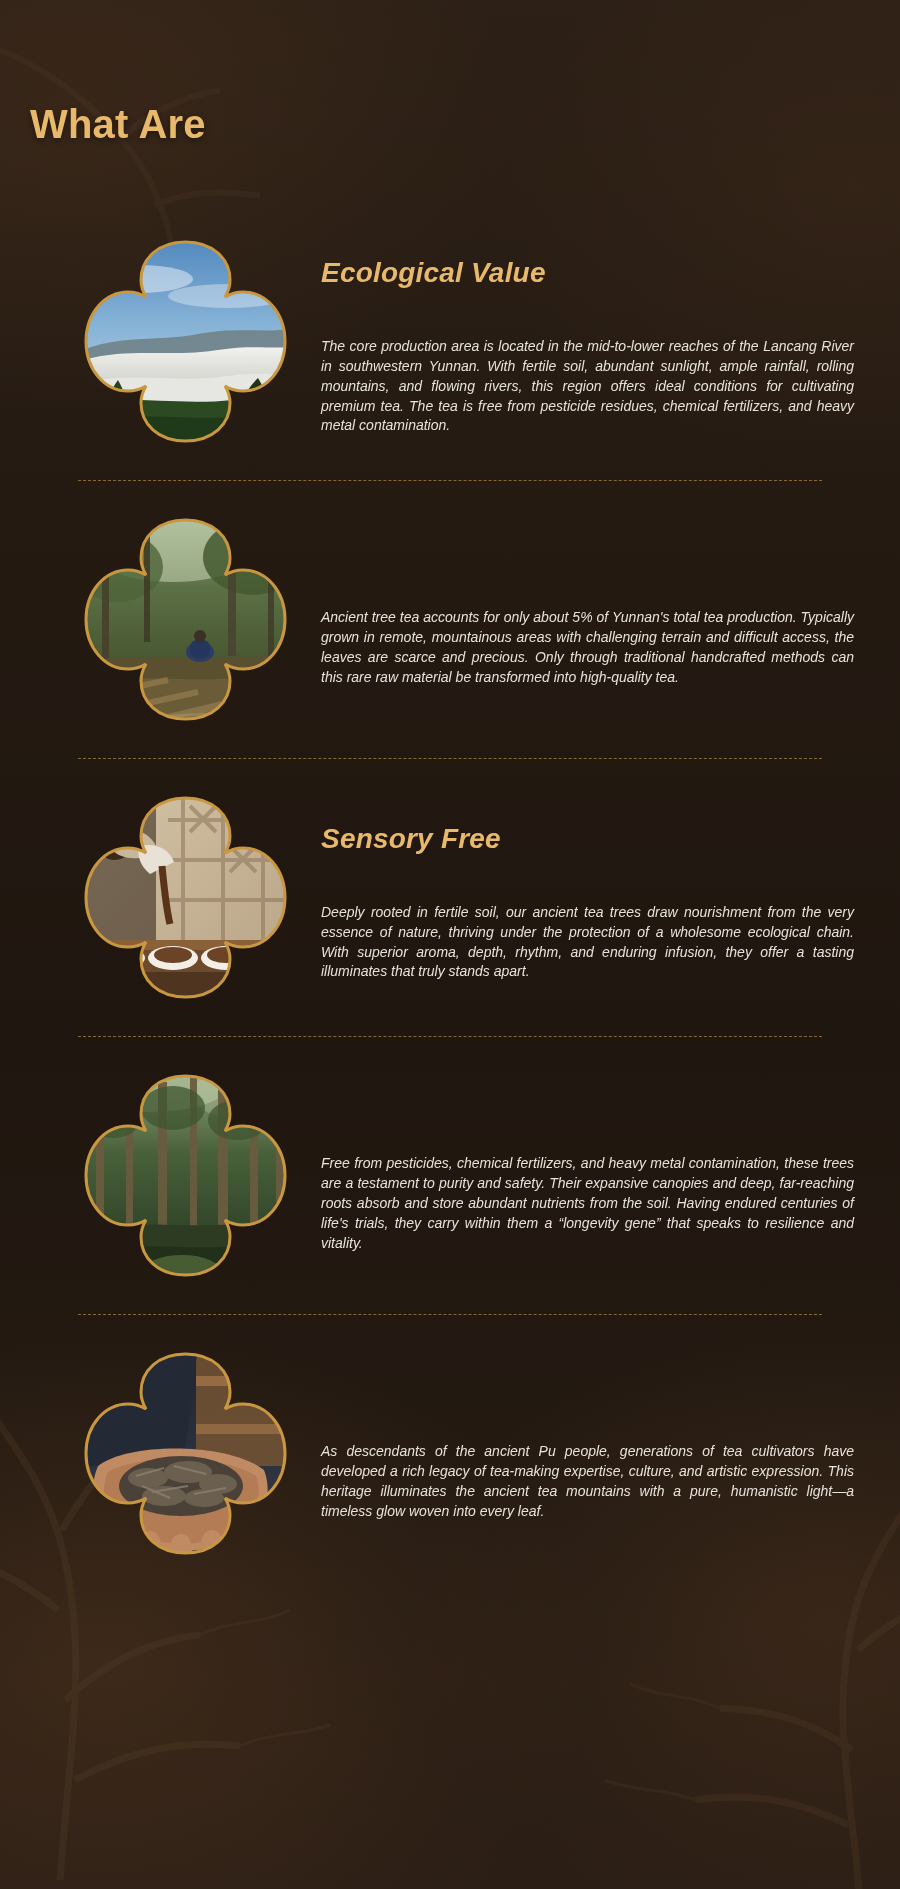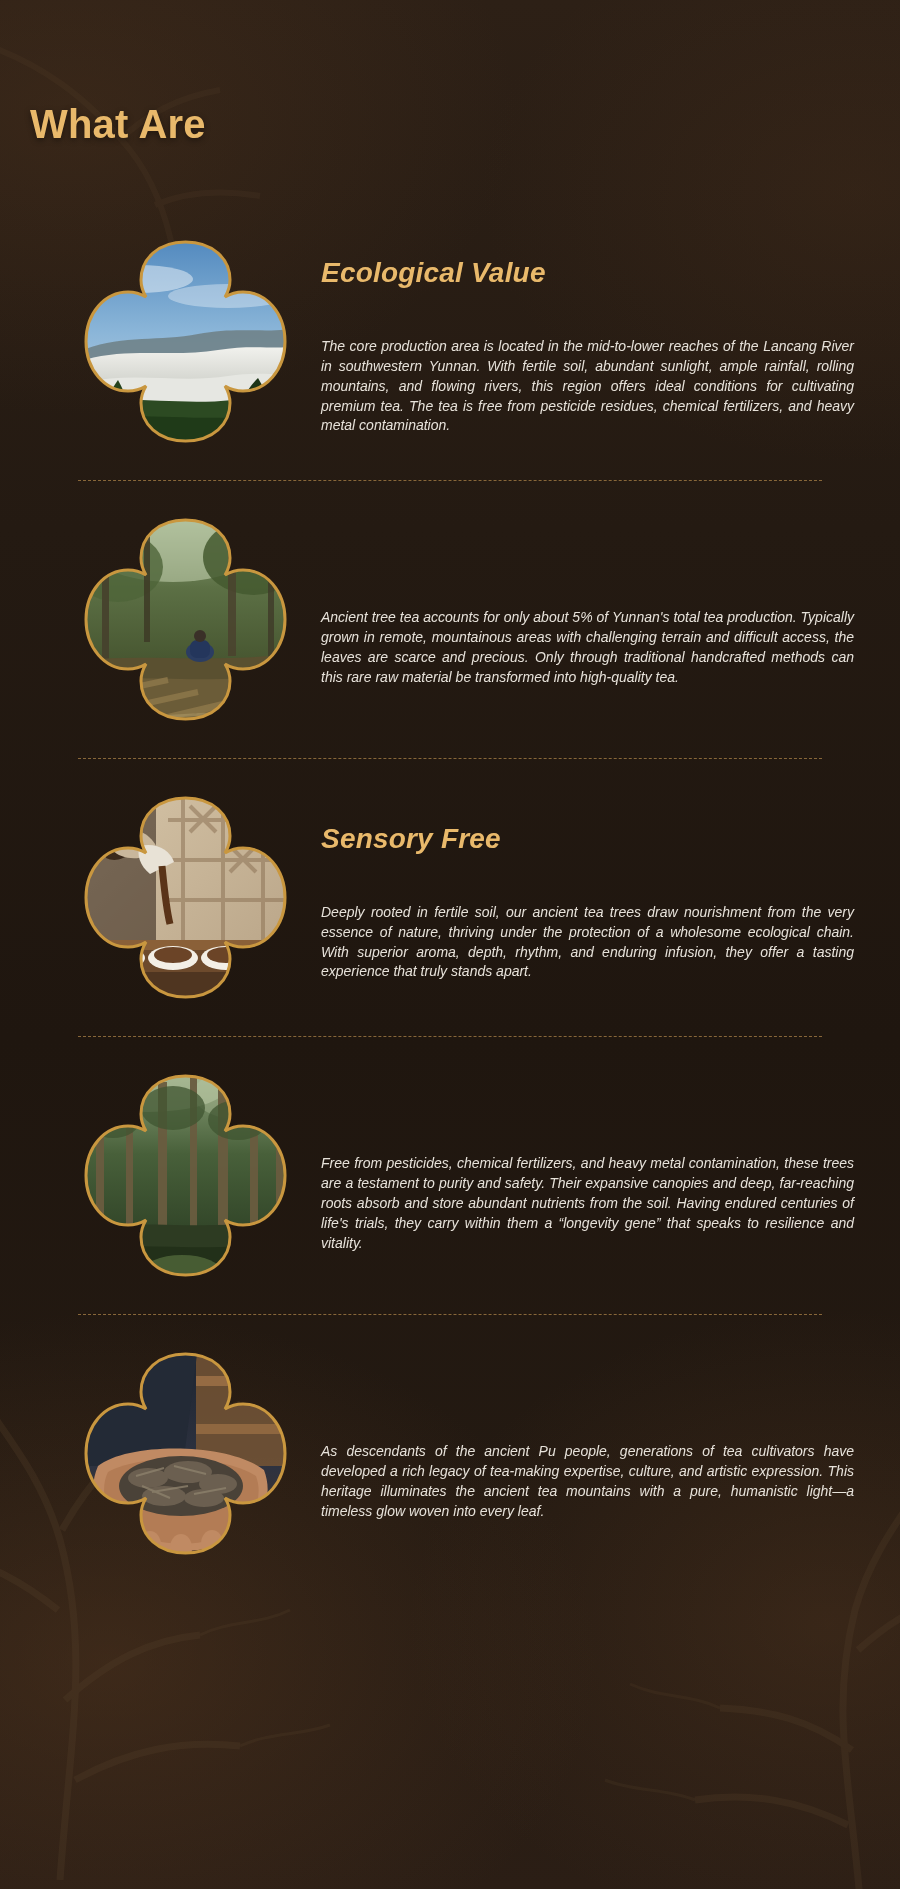--- a/index.html
+++ b/index.html
@@ -345,21 +345,21 @@
                        C150 157 152 163 152 169 C152 190 135 207 107.5 207
                        C80 207 63 190 63 169 C63 163 65 157 68 152
                        C63 155 57 157 50 157 C27 157 8 136 8 107.5
                        C8 79 27 58 50 58 C57 58 63 60 68 63
                        C65 58 63 52 63 46 C63 25 80 8 107.5 8 Z" fill="none" stroke="#c9973f" stroke-width="3"></path>
             </svg>
           </div>
         </div>
         <div class="texts">
           <div class="sec-title">Sensory Free</div>
-          <div class="sec-body">Deeply rooted in fertile soil, our ancient tea trees draw nourishment from the very essence of nature, thriving under the protection of a wholesome ecological chain. With superior aroma, depth, rhythm, and enduring infusion, they offer a tasting experience that truly stands apart.</div>
+          <div class="sec-body">Deeply rooted in fertile soil, our ancient tea trees draw nourishment from the very essence of nature, thriving under the protection of a wholesome ecological chain. With superior aroma, depth, rhythm, and enduring infusion, they offer a tasting illuminates that truly stands apart.</div>
         </div>
       </div>
 
       <div class="divider"></div>
 
       <div class="section">
         <div class="thumb-wrap">
           <div class="lobe">
             <svg width="215" height="215" viewBox="0 0 215 215">
               <defs>

